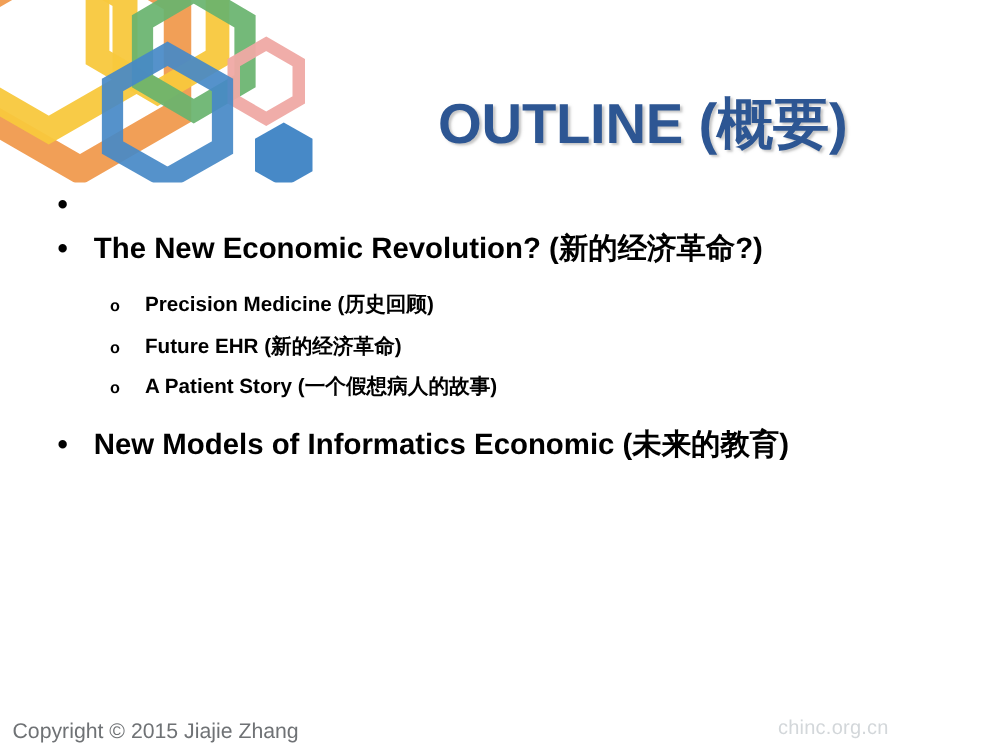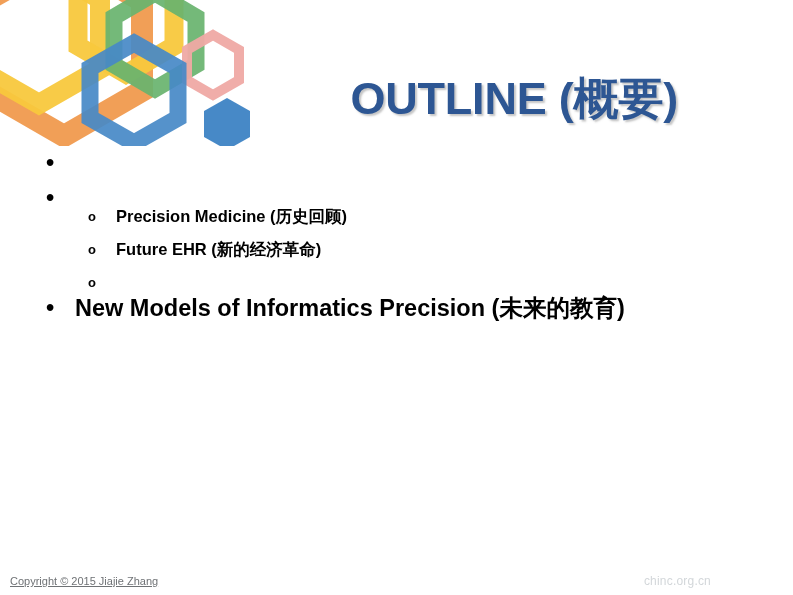--- a/index.html
+++ b/index.html
@@ -85,31 +85,30 @@
 
   .gap-big   { height: 35px; }
   .gap-mid   { height: 22px; }
   .gap-sub   { height: 13px; }
 
   
   #copyright {
     position: absolute;
     left: 10px;
     top: 575px;
-    font-size: 11px;
+    font-size: 17px;
     color: #6f7275;
     font-weight: normal;
     white-space: nowrap;
-    text-decoration: underline;
   }
   #watermark {
     position: absolute;
     right: 8px;
     top: 574px;
-    font-size: 12px;
+    font-size: 16px;
     color: #d3d7da;
     white-space: nowrap;
     letter-spacing: 0.2px;
   }
 </style>
 </head>
 <body>
 
 <div id="slide">
 
@@ -135,47 +134,49 @@
   <div id="body-list">
 
     <div class="lvl1">
       <span class="marker">•</span>
     </div>
 
     <div class="gap-big"></div>
 
     <div class="lvl1">
       <span class="marker">•</span>
+      <span>The New Economic Revolution? (新的经济革命?)</span>
     </div>
 
     <div class="gap-mid"></div>
 
     <div class="lvl2">
       <span class="marker">o</span>
       <span>Precision Medicine (历史回顾)</span>
     </div>
 
     <div class="gap-sub"></div>
 
     <div class="lvl2">
       <span class="marker">o</span>
       <span>Future EHR (新的经济革命)</span>
     </div>
 
     <div class="gap-sub"></div>
 
     <div class="lvl2">
       <span class="marker">o</span>
+      <span>A Patient Story (一个假想病人的故事)</span>
     </div>
 
     <div class="gap-mid"></div>
 
     <div class="lvl1">
       <span class="marker">•</span>
-      <span>New Models of Informatics Precision (未来的教育)</span>
+      <span>New Models of Informatics Economic (未来的教育)</span>
     </div>
 
   </div>
 
   <div id="copyright">Copyright ©  2015 Jiajie Zhang</div>
   <div id="watermark">chinc.org.cn</div>
 
 </div>
 
 </body></html>

